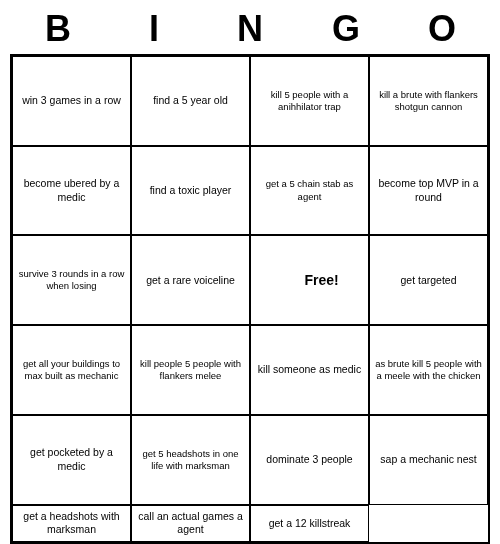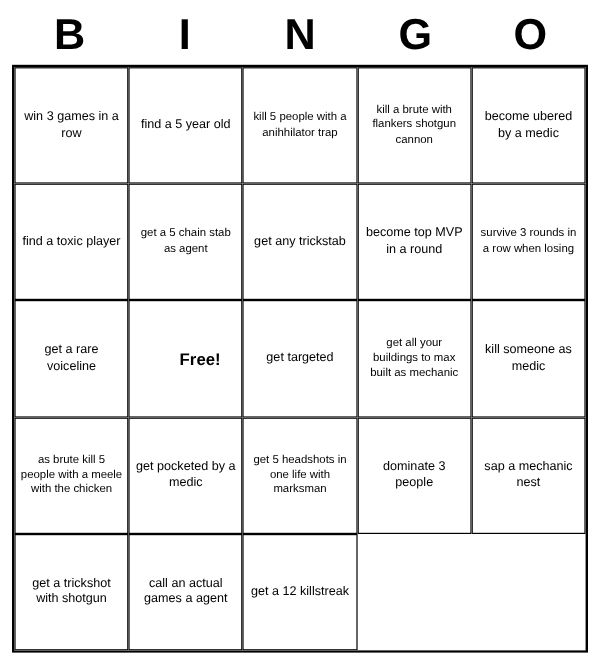--- a/index.html
+++ b/index.html
@@ -21,21 +21,21 @@
     }
     .bingo-header-letter {
       font-size: 36px;
       font-weight: bold;
       width: 88px;
       text-align: center;
       color: #000;
     }
     .bingo-grid {
       display: grid;
-      grid-template-columns: repeat(5, 1fr);
+      grid-template-columns: repeat(4, 1fr);
       grid-template-rows: repeat(5, 1fr);
       width: 480px;
       height: 542px;
       border: 2px solid #000;
     }
     .bingo-cell {
       border: 1px solid #000;
       display: flex;
       align-items: center;
       justify-content: center;
@@ -66,29 +66,29 @@
     <div class="bingo-header-letter">O</div>
   </div>
 <div class="bingo-grid">
 <div class="bingo-cell">win 3 games in a row</div>
     <div class="bingo-cell">find a 5 year old</div>
     <div class="bingo-cell small-text">kill 5 people with a anihhilator trap</div>
     <div class="bingo-cell small-text">kill a brute with flankers shotgun cannon</div>
     <div class="bingo-cell">become ubered by a medic</div>
     <div class="bingo-cell">find a toxic player</div>
     <div class="bingo-cell small-text">get a 5 chain stab as agent</div>
-    <div class="bingo-cell">get any trickstab</div>
     <div class="bingo-cell">become top MVP in a round</div>
     <div class="bingo-cell small-text">survive 3 rounds in a row when losing</div>
     <div class="bingo-cell">get a rare voiceline</div>
     <div class="bingo-cell free">Free!</div>
     <div class="bingo-cell">get targeted</div>
     <div class="bingo-cell small-text">get all your buildings to max built as mechanic</div>
+    <div class="bingo-cell small-text">kill people 5 people with flankers melee</div>
     <div class="bingo-cell">kill someone as medic</div>
     <div class="bingo-cell small-text">as brute kill 5 people with a meele with the chicken</div>
     <div class="bingo-cell">get pocketed by a medic</div>
     <div class="bingo-cell small-text">get 5 headshots in one life with marksman</div>
     <div class="bingo-cell">dominate 3 people</div>
     <div class="bingo-cell">sap a mechanic nest</div>
-    <div class="bingo-cell">get a trickshot with shotgun</div>
+    <div class="bingo-cell">get a headshots with marksman</div>
     <div class="bingo-cell">call an actual games a agent</div>
     <div class="bingo-cell">get a 12 killstreak</div>
   </div>
 
 </body></html>

